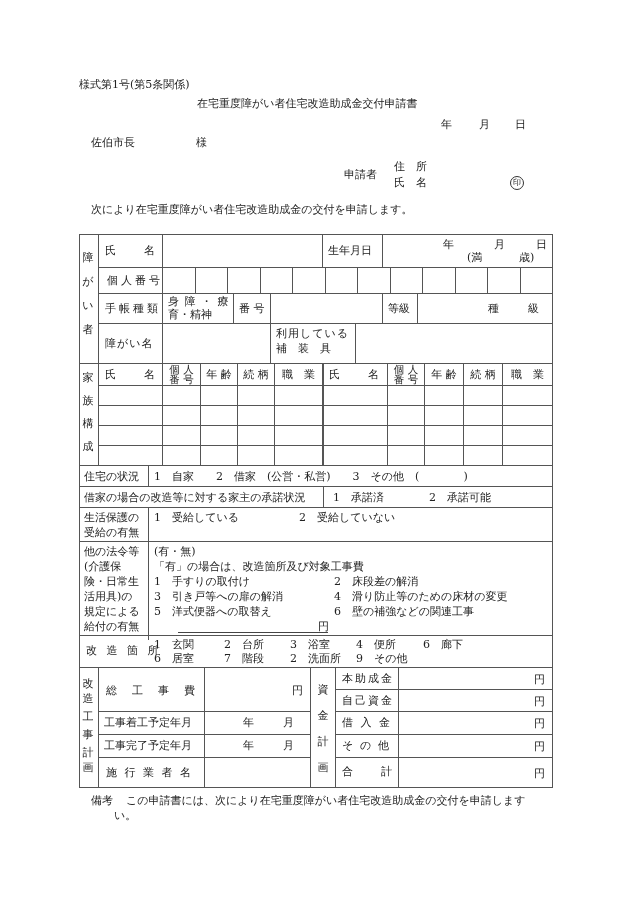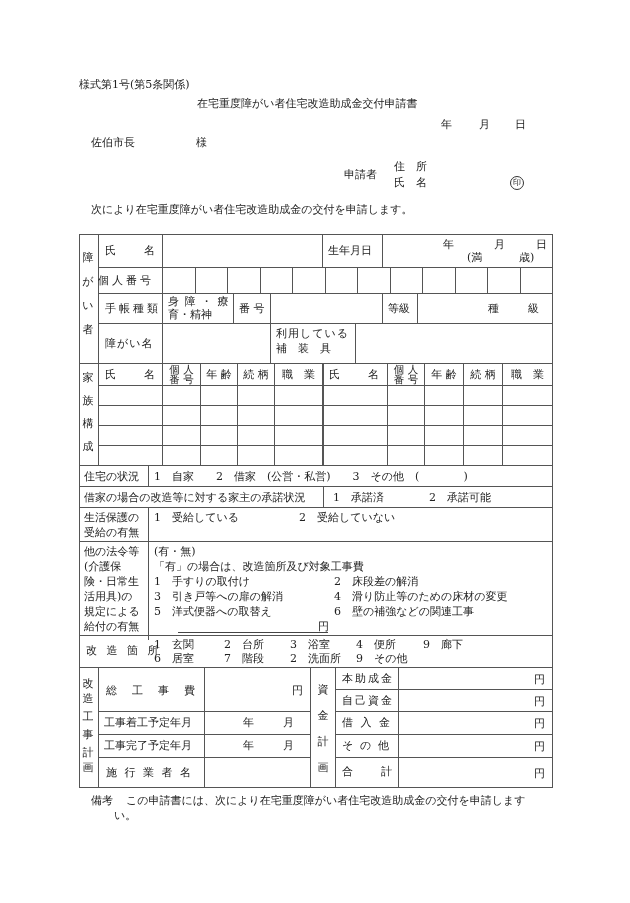--- a/index.html
+++ b/index.html
@@ -82,21 +82,21 @@
   <div class="cell" style="left:163px;top:235px;width:158px;height:31px;"></div>
   <div class="txt" style="left:328px;top:244px;">生年月日</div>
   <div class="cell" style="left:383px;top:235px;width:168px;height:31px;">
     <span class="txt" style="left:60px;top:3px;">年</span>
     <span class="txt" style="left:111px;top:3px;">月</span>
     <span class="txt" style="left:153px;top:3px;">日</span>
     <span class="txt" style="left:84px;top:16px;">(満</span>
     <span class="txt" style="left:136px;top:16px;">歳)</span>
   </div>
 
-  <div class="txt sp" style="left:98px;top:274px;">個人番号</div>
+  <div class="txt sp" style="left:107px;top:274px;">個人番号</div>
   <div id="pn-cells">
       <div class="cell" style="left:163px;top:268px;width:32px;height:24px;"></div>
       <div class="cell" style="left:196px;top:268px;width:32px;height:24px;"></div>
       <div class="cell" style="left:228px;top:268px;width:32px;height:24px;"></div>
       <div class="cell" style="left:261px;top:268px;width:32px;height:24px;"></div>
       <div class="cell" style="left:293px;top:268px;width:32px;height:24px;"></div>
       <div class="cell" style="left:326px;top:268px;width:32px;height:24px;"></div>
       <div class="cell" style="left:358px;top:268px;width:32px;height:24px;"></div>
       <div class="cell" style="left:391px;top:268px;width:32px;height:24px;"></div>
       <div class="cell" style="left:423px;top:268px;width:32px;height:24px;"></div>
@@ -245,21 +245,21 @@
   <div class="line h" style="left:178px;top:632px;width:150px;background:#444;"></div>
   <div class="txt" style="left:318px;top:620px;">円</div>
 
   <div class="line h" style="left:79px;top:667px;width:473px;"></div>
   <div class="txt" style="left:86px;top:644px;letter-spacing:3px;">改 造 箇 所</div>
   <div id="loc-items">
       <div class="txt" style="left:154px;top:638px;">1　玄関</div>
       <div class="txt" style="left:224px;top:638px;">2　台所</div>
       <div class="txt" style="left:290px;top:638px;">3　浴室</div>
       <div class="txt" style="left:356px;top:638px;">4　便所</div>
-      <div class="txt" style="left:423px;top:638px;">9　廊下</div>
+      <div class="txt" style="left:423px;top:638px;">6　廊下</div>
       <div class="txt" style="left:154px;top:652px;">6　居室</div>
       <div class="txt" style="left:224px;top:652px;">7　階段</div>
       <div class="txt" style="left:290px;top:652px;">2　洗面所</div>
       <div class="txt" style="left:356px;top:652px;">9　その他</div>
     </div>
 
   <div class="line v" style="left:98px;top:667px;height:120px;"></div>
   <div class="line v" style="left:204px;top:667px;height:120px;"></div>
   <div class="line v" style="left:310px;top:667px;height:120px;"></div>
   <div class="line v" style="left:335px;top:667px;height:120px;"></div>

